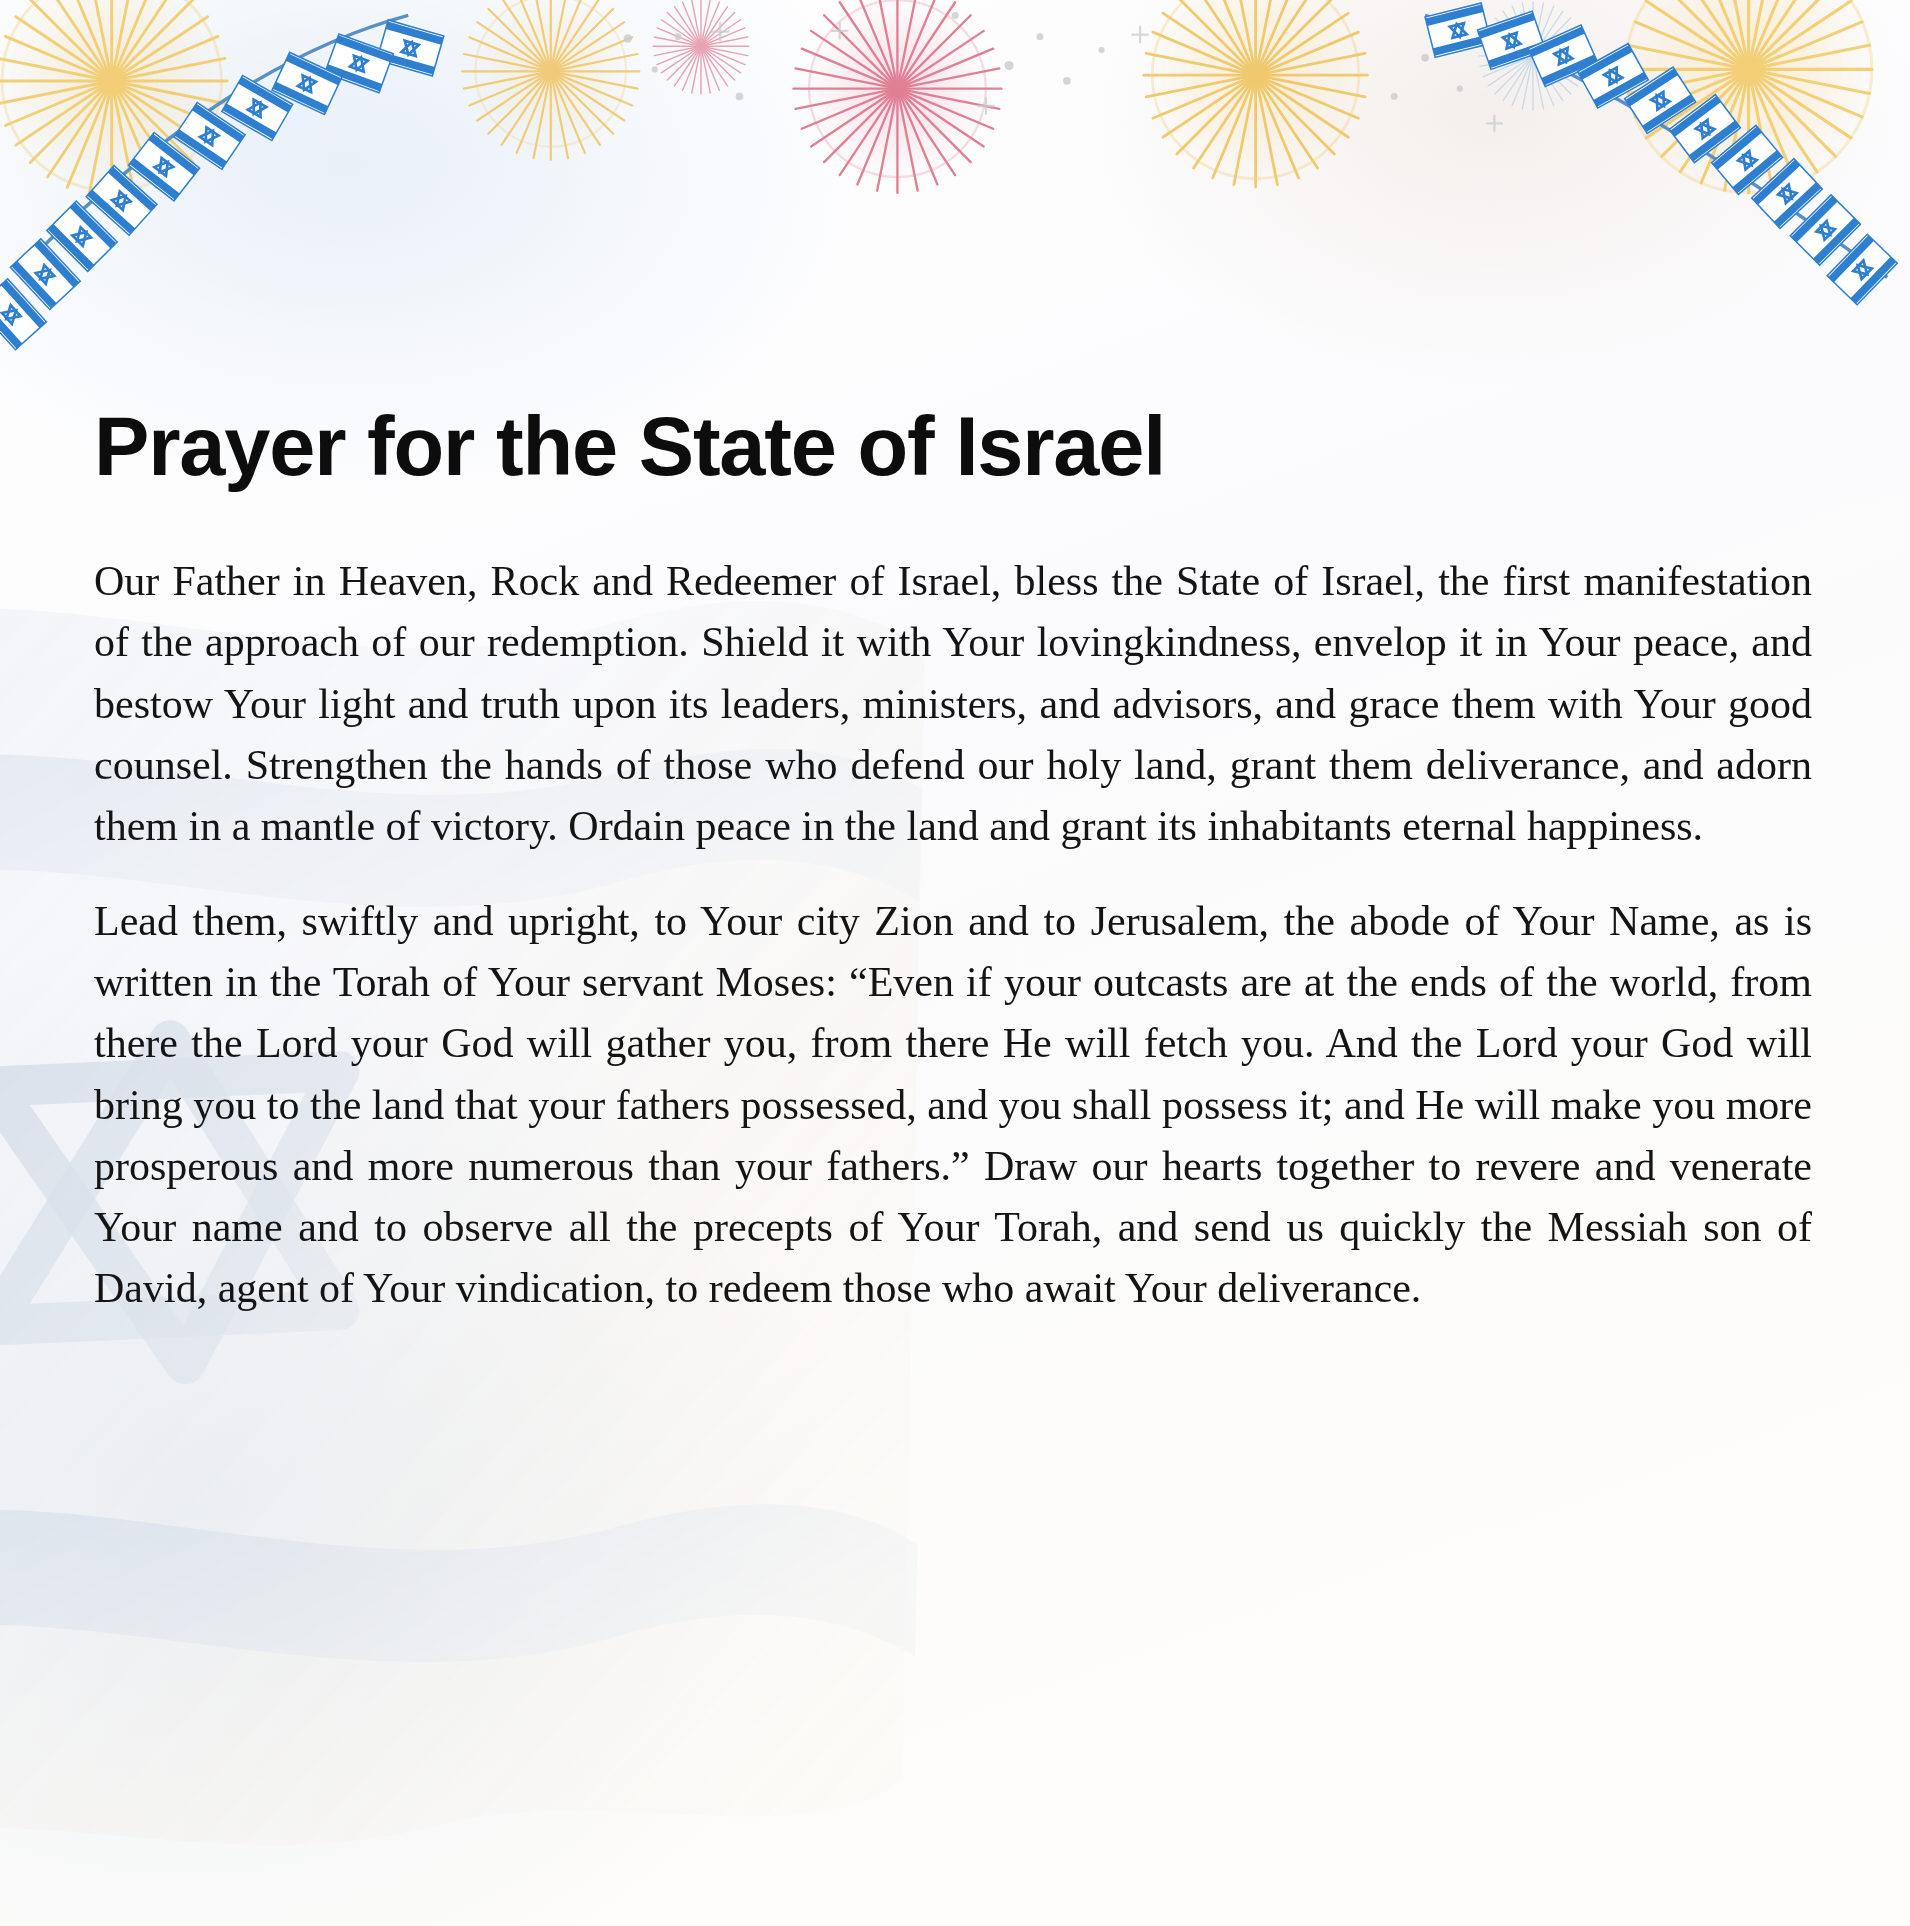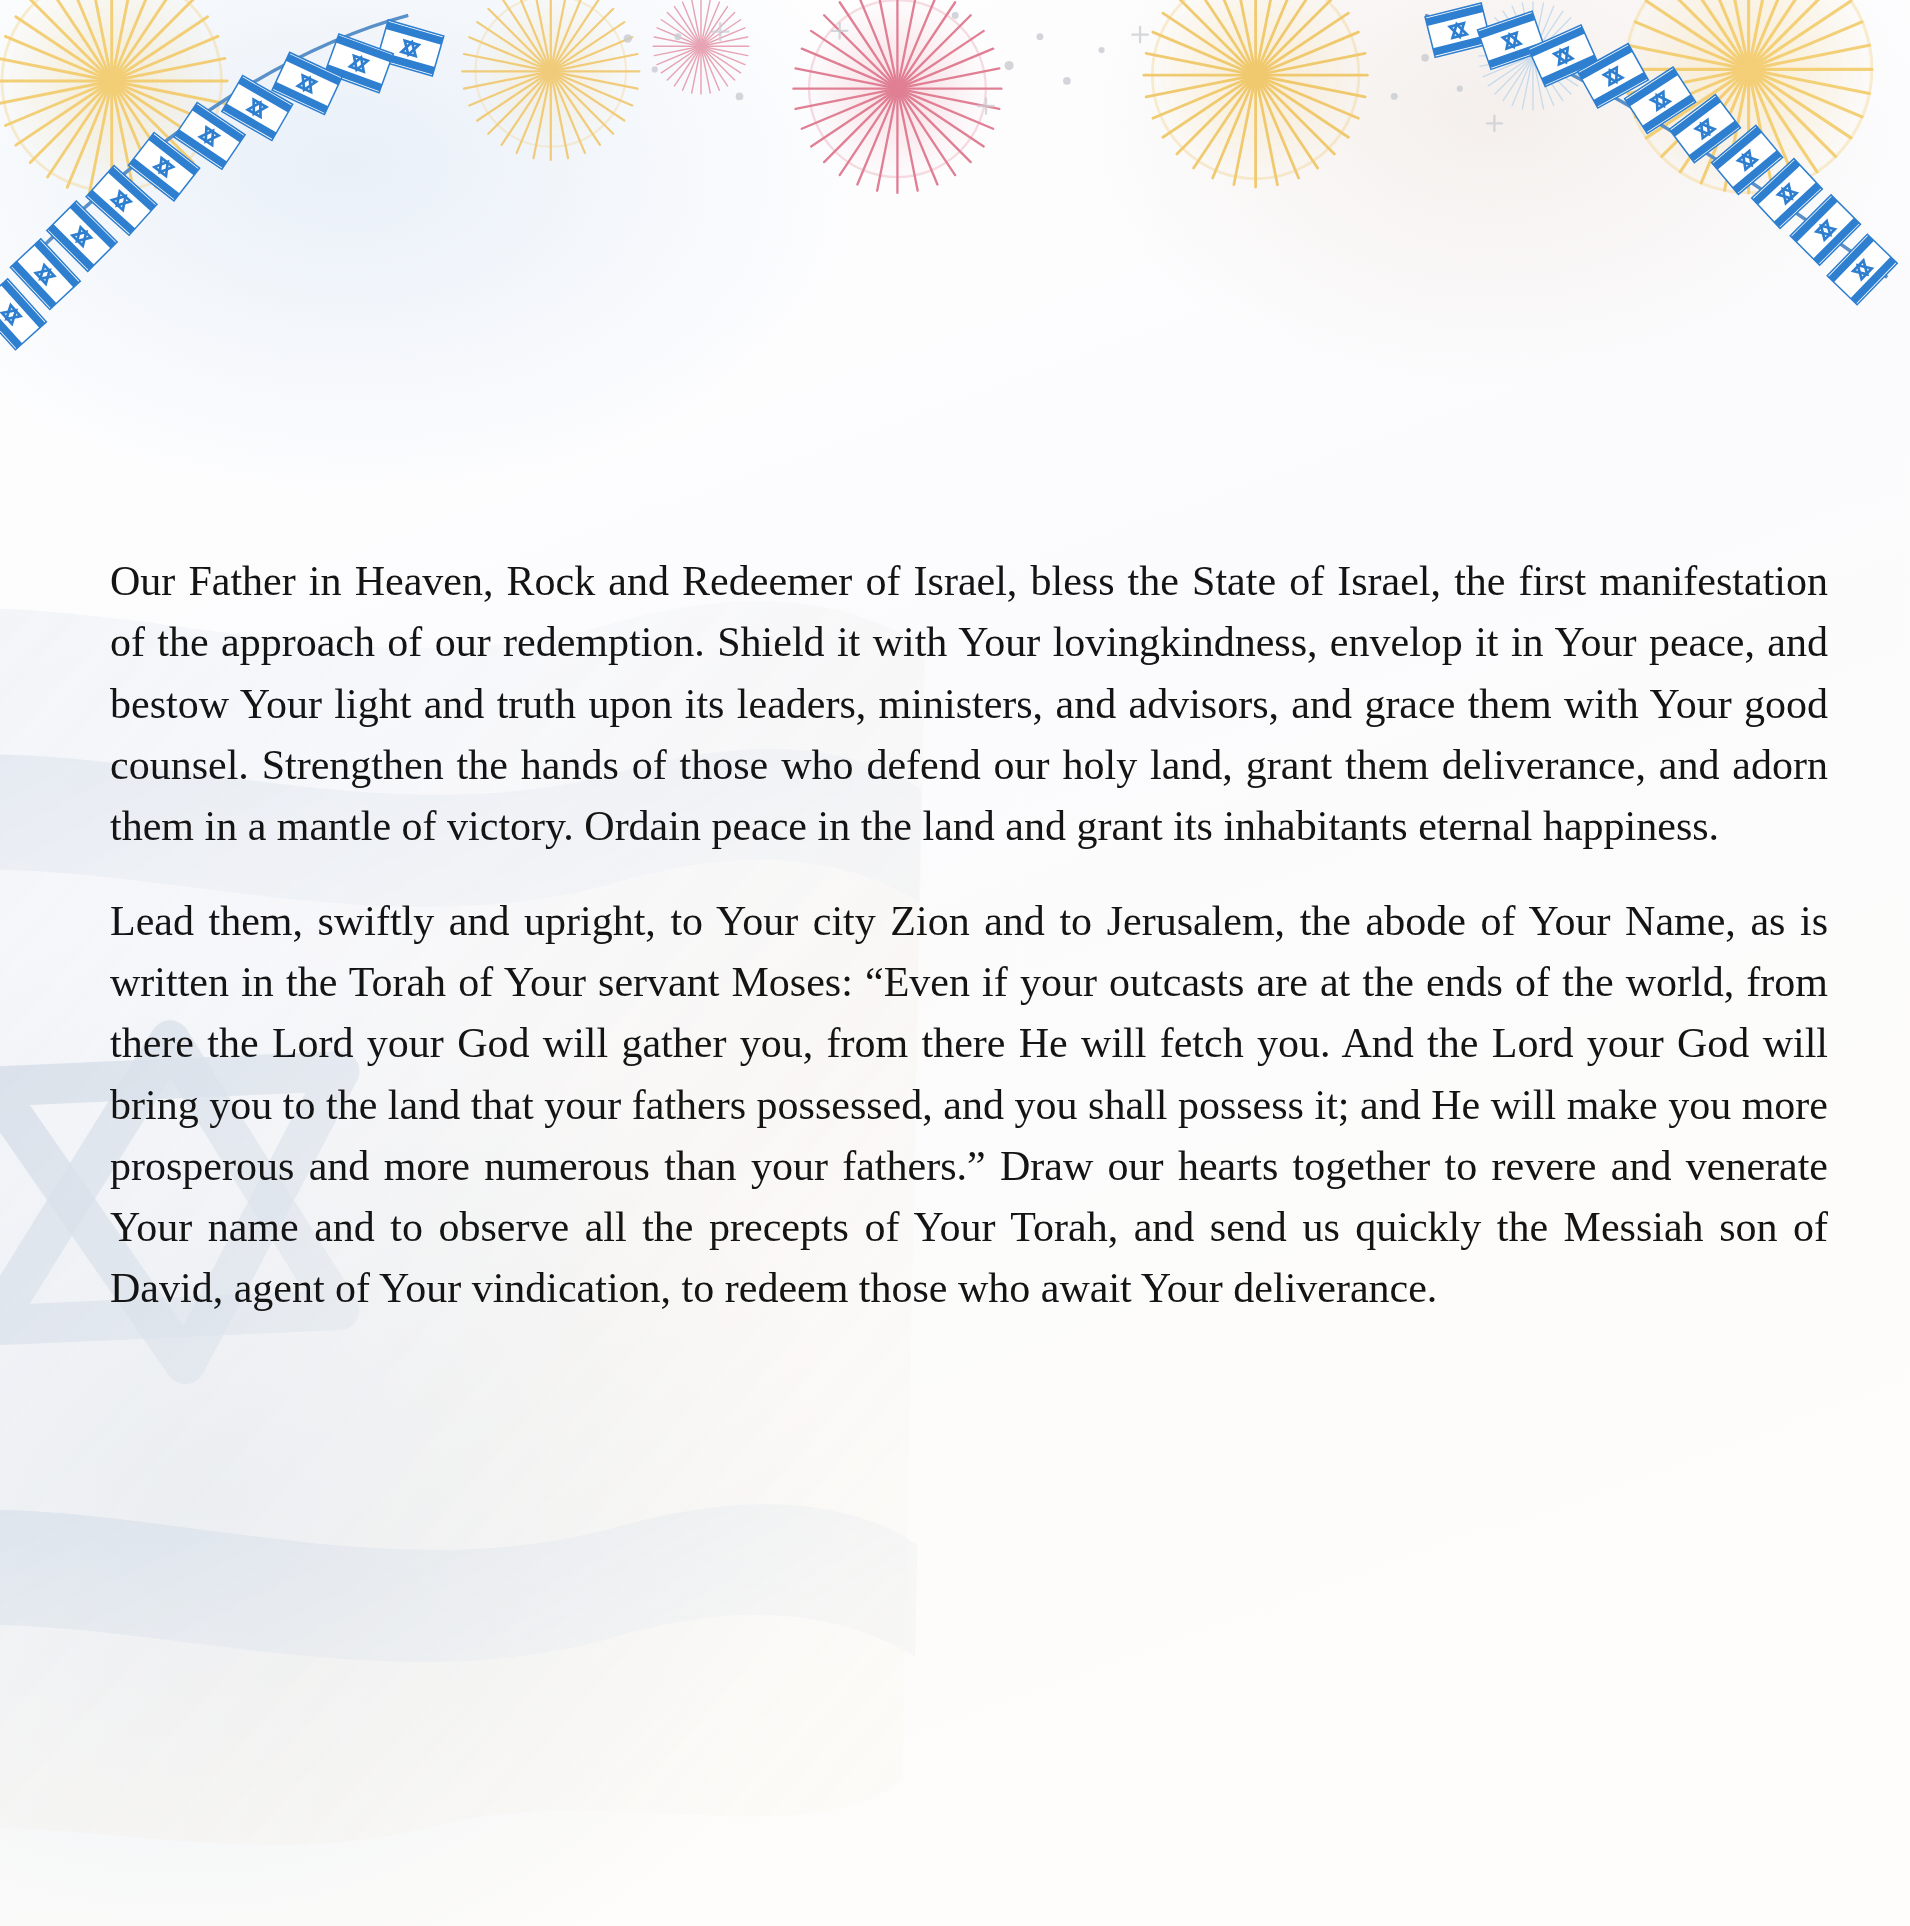--- a/index.html
+++ b/index.html
@@ -81,21 +81,21 @@
     font-weight: 700;
     font-size: 83px;
     letter-spacing: -1.2px;
     color: #0d0d0d;
     line-height: 1.05;
     white-space: nowrap;
   }
 
   .body-text {
     position: absolute;
-    left: 110px;
+    left: 94px;
     top: 551px;
     width: 1718px;
   }
 
   .para {
     font-family: "Liberation Serif", serif;
     font-size: 42px;
     line-height: 1.46;
     color: #141414;
     text-align: justify;
@@ -331,20 +331,21 @@
           <use href="#buntFlag"></use>
         </g>
       <g transform="translate(4744,716) rotate(-46)">
           <use href="#buntFlag"></use>
         </g>
     </g>
   </svg>
 
   <div class="content">
 
+    <h1 class="title">Prayer for the State of Israel</h1>
 
     <div class="body-text">
       <p class="para">Our Father in Heaven, Rock and Redeemer of Israel, bless the State of Israel, the first manifestation of the approach of our redemption. Shield it with Your lovingkindness, envelop it in Your peace, and bestow Your light and truth upon its leaders, ministers, and advisors, and grace them with Your good counsel. Strengthen the hands of those who defend our holy land, grant them deliverance, and adorn them in a mantle of victory. Ordain peace in the land and grant its inhabitants eternal happiness.</p>
       <p class="para">Lead them, swiftly and upright, to Your city Zion and to Jerusalem, the abode of Your Name, as is written in the Torah of Your servant Moses: “Even if your outcasts are at the ends of the world, from there the Lord your God will gather you, from there He will fetch you. And the Lord your God will bring you to the land that your fathers possessed, and you shall possess it; and He will make you more prosperous and more numerous than your fathers.” Draw our hearts together to revere and venerate Your name and to observe all the precepts of Your Torah, and send us quickly the Messiah son of David, agent of Your vindication, to redeem those who await Your deliverance.</p>
     </div>
 
   </div>
 </div>
 
 

